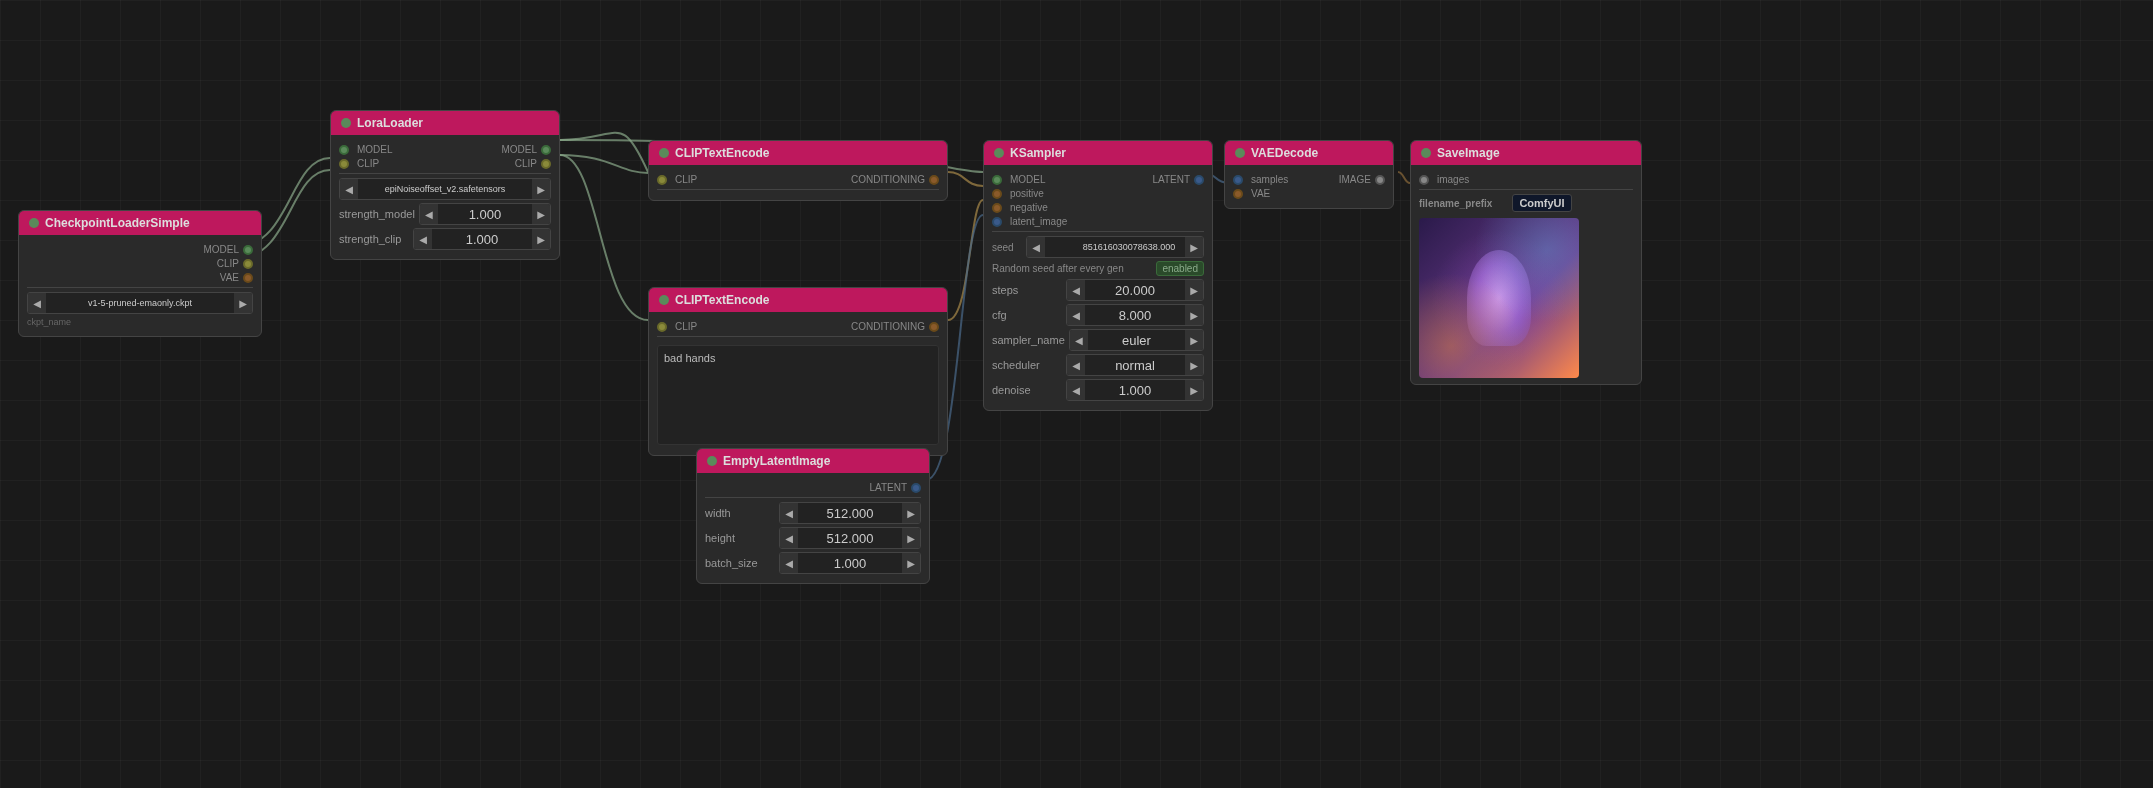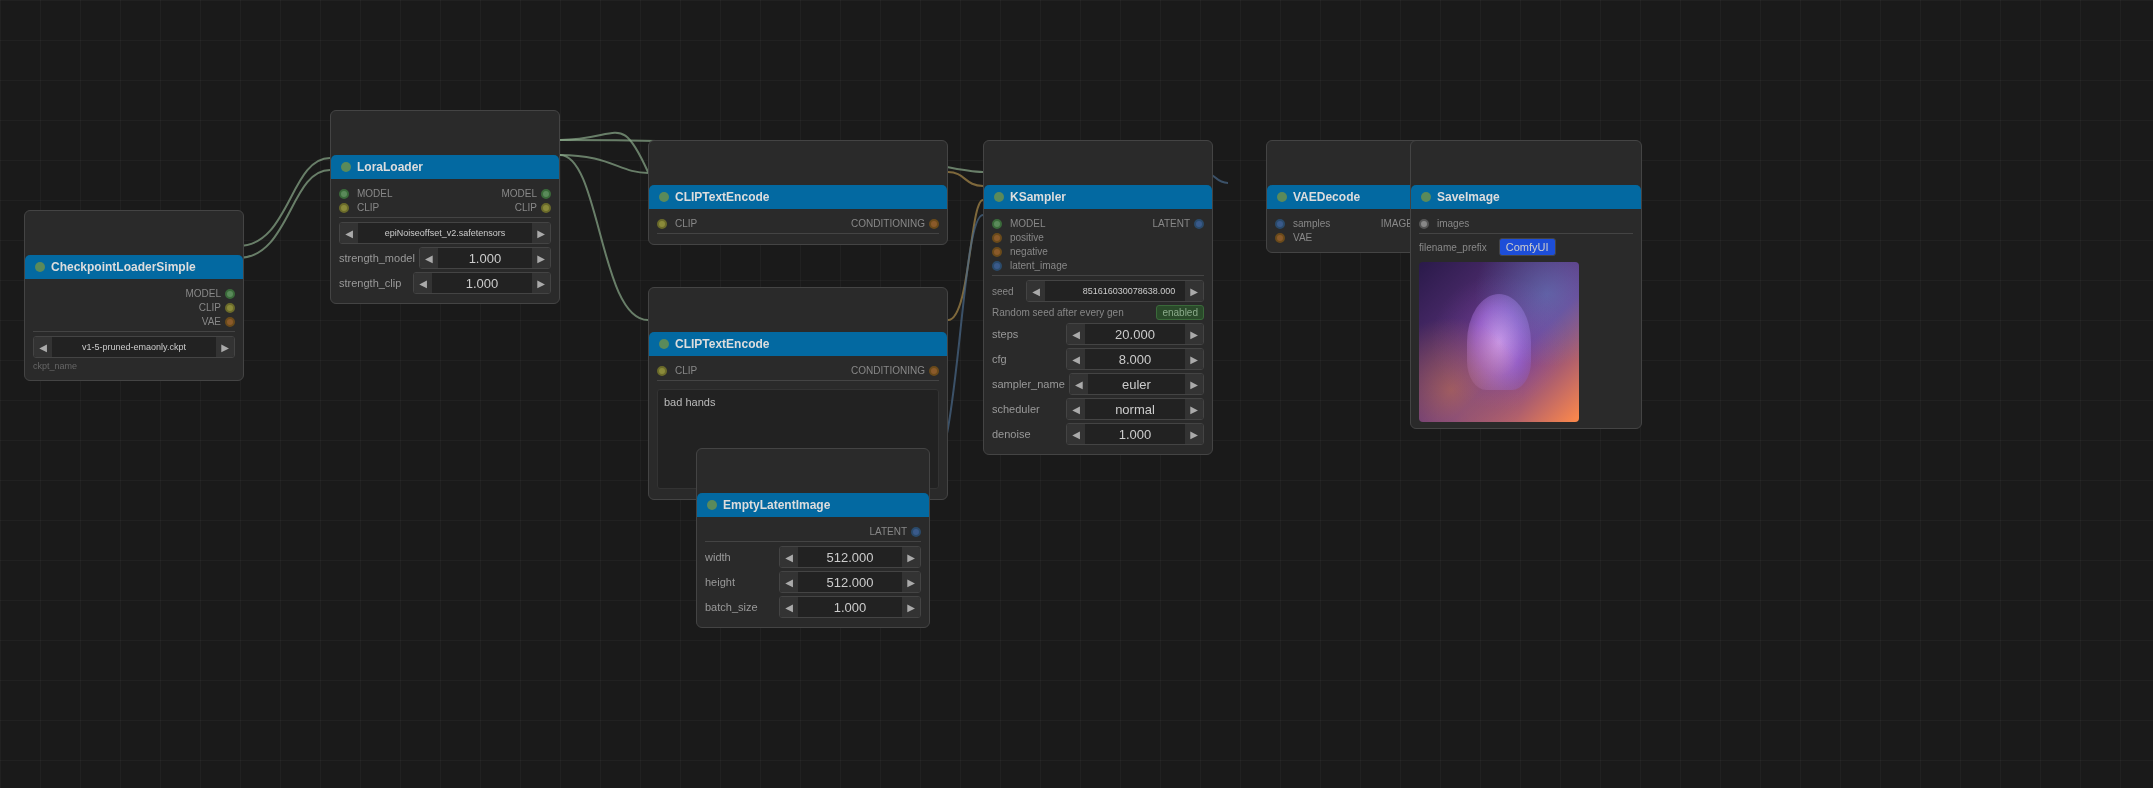--- a/index.html
+++ b/index.html
@@ -20,30 +20,29 @@
 
     .node {
       position: absolute;
       background: #2a2a2a;
       border: 1px solid #444;
       border-radius: 6px;
       min-width: 160px;
     }
 
     .node-header {
-      background: #0369a1;
+      background: #be185d;
       border-radius: 5px 5px 0 0;
       padding: 5px 10px;
       font-size: 12px;
       font-weight: bold;
       color: #ddd;
       display: flex;
       align-items: center;
       gap: 6px;
-      margin-top: 44px;
     }
 
     .node-dot {
       width: 10px;
       height: 10px;
       border-radius: 50%;
       background: #666;
       flex-shrink: 0;
     }
     .node-dot.green { background: #5a8a5a; }
@@ -241,21 +240,21 @@
 
   <path d="M948,320 C970,320 970,200 983,200" stroke="#aa8a4a" stroke-width="2" fill="none" opacity="0.7"></path>
 
   <path d="M926,480 C960,480 960,215 983,215" stroke="#4a6a8a" stroke-width="2" fill="none" opacity="0.7"></path>
 
   <path d="M1203,172 C1215,172 1215,183 1228,183" stroke="#4a6a8a" stroke-width="2" fill="none" opacity="0.7"></path>
 
   <path d="M1398,172 C1404,172 1404,183 1410,183" stroke="#8a6a3a" stroke-width="2" fill="none" opacity="0.7"></path>
 </svg>
 
-<div class="node" style="left:24px; top:210px; width:220px;">
+<div class="node" style="left:18px; top:210px; width:244px;">
   <div class="node-header">
     <div class="node-dot green"></div>
     <span>CheckpointLoaderSimple</span>
   </div>
   <div class="node-body">
     <div class="node-row connector-right">
       <span class="label-right">MODEL</span>
       <div class="connector"></div>
     </div>
     <div class="node-row connector-right">
@@ -469,21 +468,21 @@
       <span class="stepper-label">denoise</span>
       <div class="stepper">
         <button class="stepper-arrow">◀</button>
         <span class="stepper-value">1.000</span>
         <button class="stepper-arrow">▶</button>
       </div>
     </div>
   </div>
 </div>
 
-<div class="node" style="left:1266px; top:140px; width:170px;">
+<div class="node" style="left:1224px; top:140px; width:170px;">
   <div class="node-header">
     <div class="node-dot green"></div>
     <span>VAEDecode</span>
   </div>
   <div class="node-body">
     <div class="node-row connector-both">
       <div class="connector blue"></div>
       <span class="label-left" style="padding-left:4px;">samples</span>
       <span class="label-right">IMAGE</span>
       <div class="connector white"></div>
@@ -499,21 +498,21 @@
   <div class="node-header">
     <div class="node-dot green"></div>
     <span>SaveImage</span>
   </div>
   <div class="node-body">
     <div class="node-row connector-left">
       <div class="connector white"></div>
       <span class="label-left" style="padding-left:4px;">images</span>
     </div>
     <hr class="divider">
-    <div class="node-row" style="gap:12px;">
+    <div class="node-row" style="gap:20px;font-weight:bold;">
       <span style="font-size:10px; color:#888;">filename_prefix</span>
-      <span style="font-size:11px; color:#ccc; background:#1d4ed8; border:1px solid #444; border-radius:3px; padding:2px 6px;">ComfyUI</span>
+      <span style="font-size:11px; color:#ccc; background:#0f172a; border:1px solid #444; border-radius:3px; padding:2px 6px;">ComfyUI</span>
     </div>
     <div style="margin-top:6px;">
       <div class="output-image"></div>
     </div>
   </div>
 </div>
 
 </body></html>

